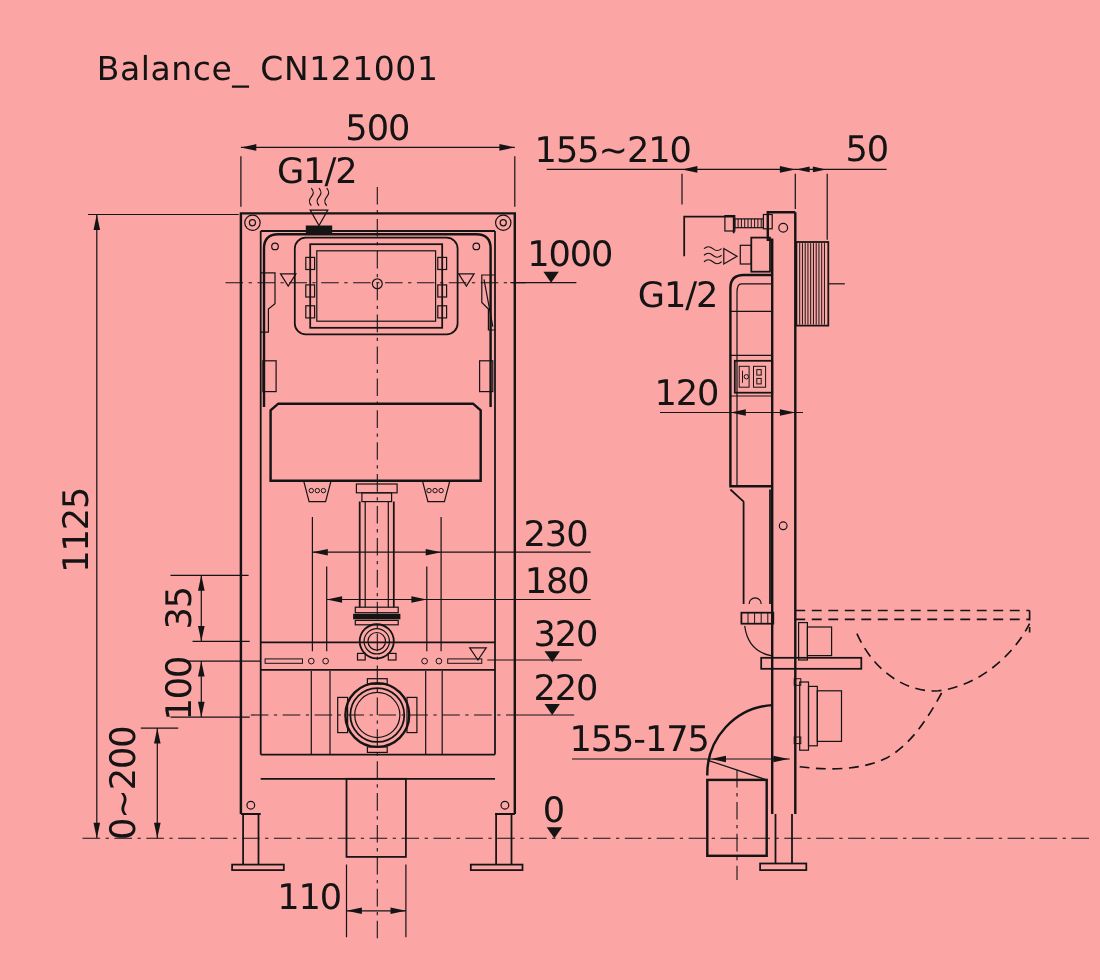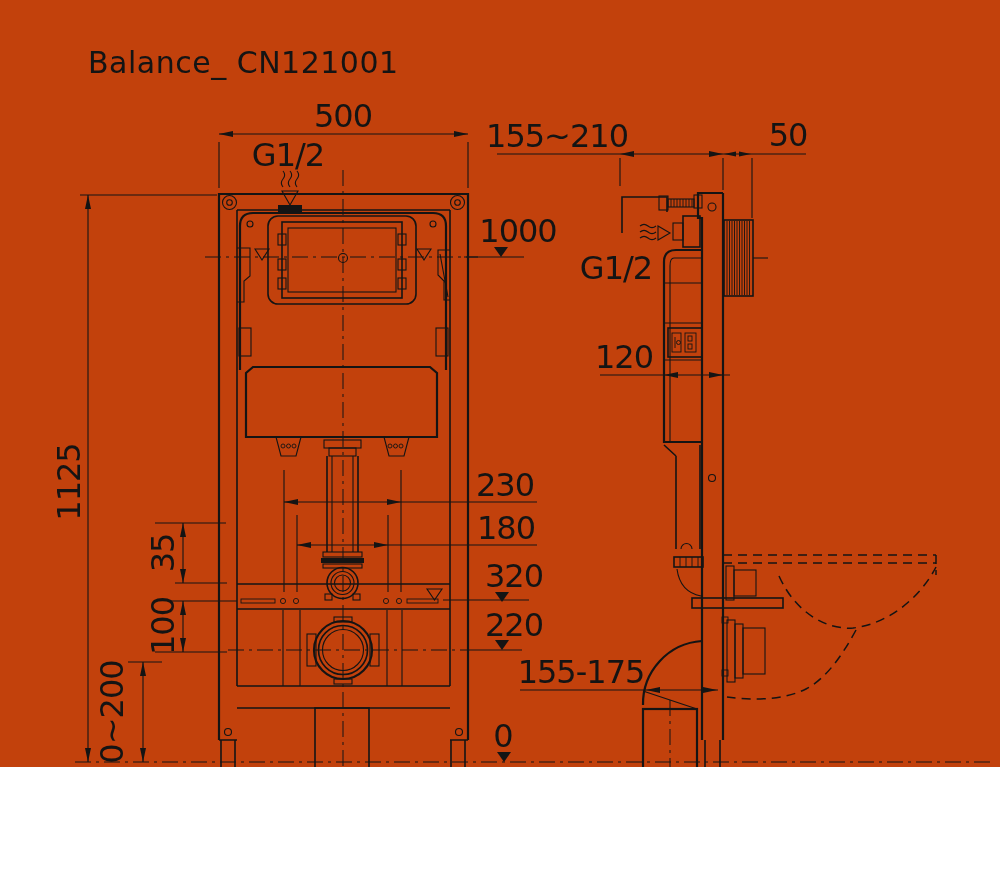--- a/index.html
+++ b/index.html
@@ -1,16 +1,16 @@
 <!DOCTYPE html>
 <html><head>
 <meta charset="utf-8">
 <style>
   html,body{margin:0;padding:0;background:#fff;}
-  .stage{position:relative;width:1000px;height:767px;background:#c2410c;overflow:hidden;}
+  .stage{position:relative;width:1000px;height:891px;background:#fca5a5;overflow:hidden;}
   svg{display:block;}
   .ln{stroke:#141414;fill:none;stroke-width:1.6;stroke-linecap:butt;stroke-linejoin:miter;}
   .thick{stroke-width:2.2;}
   .thin{stroke-width:1.1;}
   .hair{stroke-width:0.9;}
   .fillb{fill:#141414;stroke:none;}
   .dim{stroke:#141414;stroke-width:1.1;fill:none;}
   .cl{stroke:#141414;stroke-width:1;stroke-dasharray:16 5 3 5;fill:none;}
   .dsh{stroke:#141414;stroke-width:1.5;stroke-dasharray:9 6;fill:none;}
   text{font-family:"DejaVu Sans","Liberation Sans",sans-serif;fill:#141414;}

